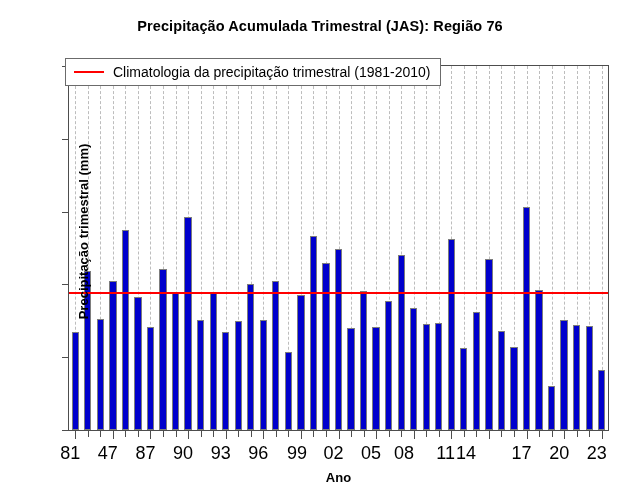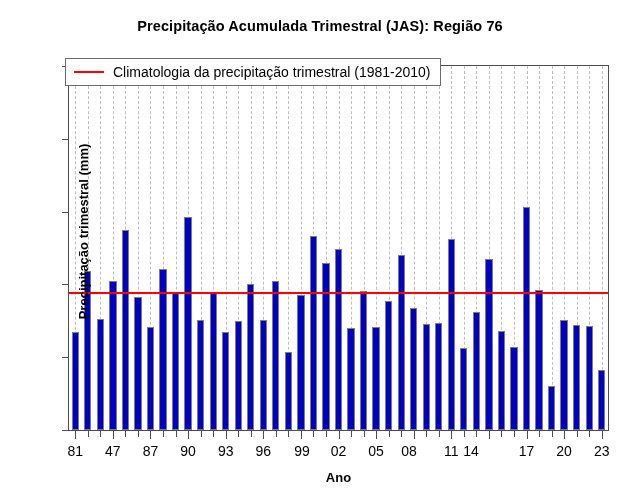--- a/index.html
+++ b/index.html
@@ -85,23 +85,22 @@
     height: 6px;
     border-left: 1px solid #4d4d4d;
   }
   .xtick-major {
     height: 8px;
     border-left: 1px solid #4d4d4d;
   }
   .xtick-label {
     position: absolute;
     top: 377px;
-    font-size: 14px;
-    color: #000000;
-    text-align: center;
+    font-size: 18px;
+    color: #000000;
     width: 30px;
     margin-left: -15px;
   }
   #ylabel {
     position: absolute;
     left: -186px;
     top: 158px;
     width: 400px;
     text-align: center;
     font-size: 13px;

